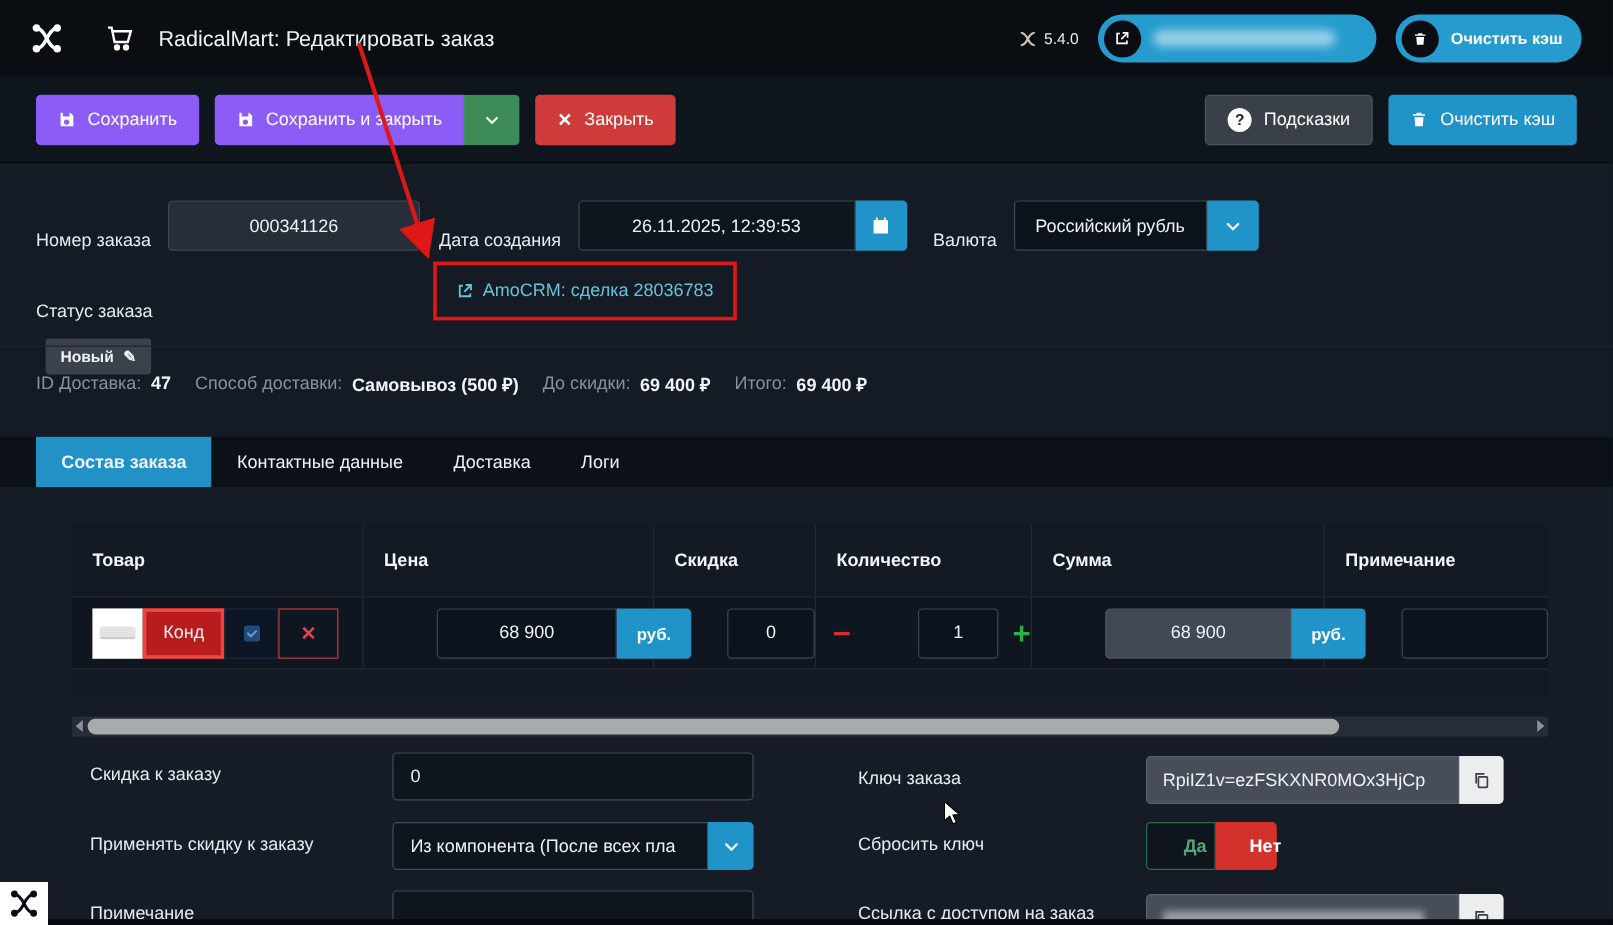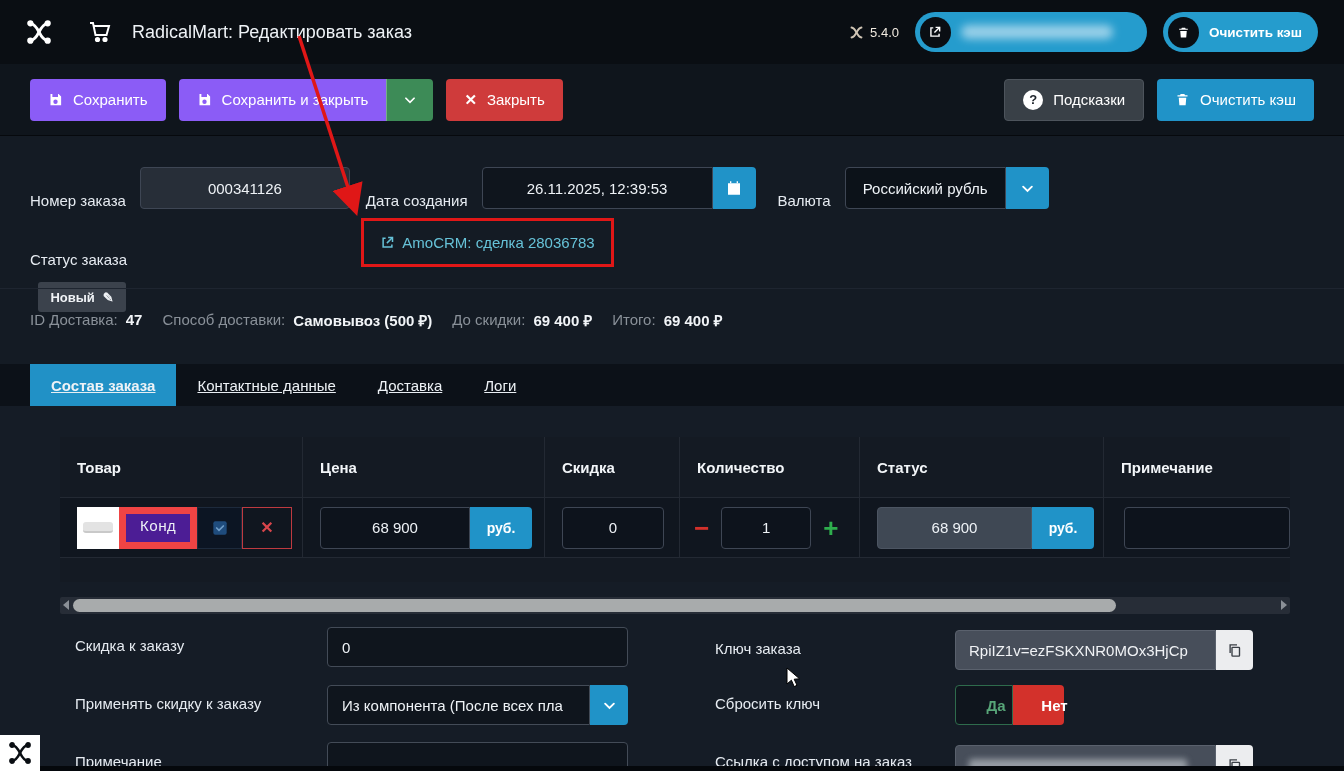--- a/index.html
+++ b/index.html
@@ -58,43 +58,43 @@
   .sepline { position:absolute; left:0; top:288px; width:1344px; height:1px; background:#1e2530; }
   
   .summary { position:absolute; left:30px; top:299px; width:1284px; height:41px;
     display:flex; align-items:center; gap:8px; }
   .s-lab { color:#8a9199; }
   .s-val { color:#f2f5f8; font-weight:bold; margin-right:12px; }
   .btn-outline-green { margin-left:auto; height:40px; width:129px; background:transparent;
     border:1px solid #33684e; border-radius:4px; color:#85b499; font-size:15px; cursor:pointer; font-family:inherit; }
   
   .tabstrip { position:absolute; left:0; top:364px; width:1344px; height:42px; background:#0c1118;
-    display:flex; align-items:stretch; padding-left:30px;text-decoration:underline; }
+    display:flex; align-items:stretch; padding-left:30px; }
   .tab { display:flex; align-items:center; padding:0 21px; font-size:15px; color:#eef2f6; cursor:pointer; }
   .tab.active { background:#2191c6; font-weight:bold; }
   .panel { position:absolute; left:0; top:406px; width:1344px; height:365px; background:#151c26; }
   
   .ptable { position:absolute; left:60px; top:437px; width:1230px; overflow:hidden; }
   .thead, .trow { display:flex; }
   .thead { background:#141a23; height:60px;justify-content:space-between; }
   .trow  { background:#10161f; height:60px; border-top:1px solid #232933; }
   .tfoot { background:#141a23; height:25px; border-top:1px solid #232933; }
   .cell { flex:none; display:flex; align-items:center; padding-left:17px; border-right:1px solid #232933; }
   .cell.hdr { font-weight:bold; font-size:15px; color:#f2f5f8; }
   .c1{width:243px;} .c2{width:242px;} .c3{width:135px;} .c4{width:180px;} .c5{width:244px;} .c6{width:186px; border-right:none;}
   .prod-img { width:42px; height:42px; background:#fff; display:flex; align-items:center; justify-content:center; }
   .ac-unit { width:30px; height:11px; background:#e3e3e3; border-radius:3px; border-bottom:2px solid #c9c9c9; }
-  .pbtn { height:42px; border:7px solid #ef4444; background:#4c1d95; color:#eef2f6; font-size:15px;
-    padding:0 14px; cursor:pointer; font-family:Liberation Mono, monospace; }
+  .pbtn { height:42px; border:3px solid #ef4444; background:#b91c1c; color:#eef2f6; font-size:15px;
+    padding:0 14px; cursor:pointer; font-family:Liberation Sans, sans-serif; }
   .pbtn-chk { width:45px; height:42px; background:#0c1523; border:1px solid #1d2a3c; display:flex;
     align-items:center; justify-content:center; cursor:pointer; }
   .pbtn-del { width:50px; height:42px; background:transparent; border:1px solid #bf3a40; color:#d8454b;
     font-size:16px; font-weight:bold; cursor:pointer; }
   .tinp { height:42px; background:#0d131c; border:1px solid #3e4654; border-radius:4px;
-    color:#eef2f6; text-align:center; font-size:15px; font-family:inherit; }
+    color:#eef2f6; text-align:center; font-size:15px; font-family:inherit;margin-left:44px; }
   .tinp.gray { background:#3f4854; border-color:#4c5562; }
   .suffix { width:62px; height:42px; background:#2093c8; border-radius:0 4px 4px 0; color:#fff;
     font-weight:bold; font-size:14px; display:flex; align-items:center; justify-content:center; }
   .igroup .tinp { border-radius:4px 0 0 4px; }
   .qminus { color:#d3312b; font-size:26px; font-weight:bold; cursor:pointer; line-height:1; }
   .qplus  { color:#2eae4d; font-size:26px; font-weight:bold; cursor:pointer; line-height:1; }
   
   .hscroll { position:absolute; left:60px; top:597px; width:1230px; height:17px; background:#272d37;
     border-radius:2px; display:flex; align-items:center; }
   .hthumb { position:absolute; left:13px; width:1043px; height:13px; top:2px; background:#a8abac; border-radius:7px; cursor:grab; }
@@ -276,21 +276,21 @@
   <div class="tab">Логи</div>
 </div>
 <div class="panel"></div>
 
 <div class="ptable">
   <div class="thead">
     <div class="cell hdr c1">Товар</div>
     <div class="cell hdr c2">Цена</div>
     <div class="cell hdr c3">Скидка</div>
     <div class="cell hdr c4">Количество</div>
-    <div class="cell hdr c5">Статус</div>
+    <div class="cell hdr c5">Сумма</div>
     <div class="cell hdr c6">Примечание</div>
   </div>
   <div class="trow">
     <div class="cell c1">
       <div class="prod-img">
           <div class="ac-unit"></div>
         </div>
       <button class="pbtn">Конд</button>
       <div class="pbtn-chk">
         <svg width="16" height="16" viewBox="0 0 24 24">

